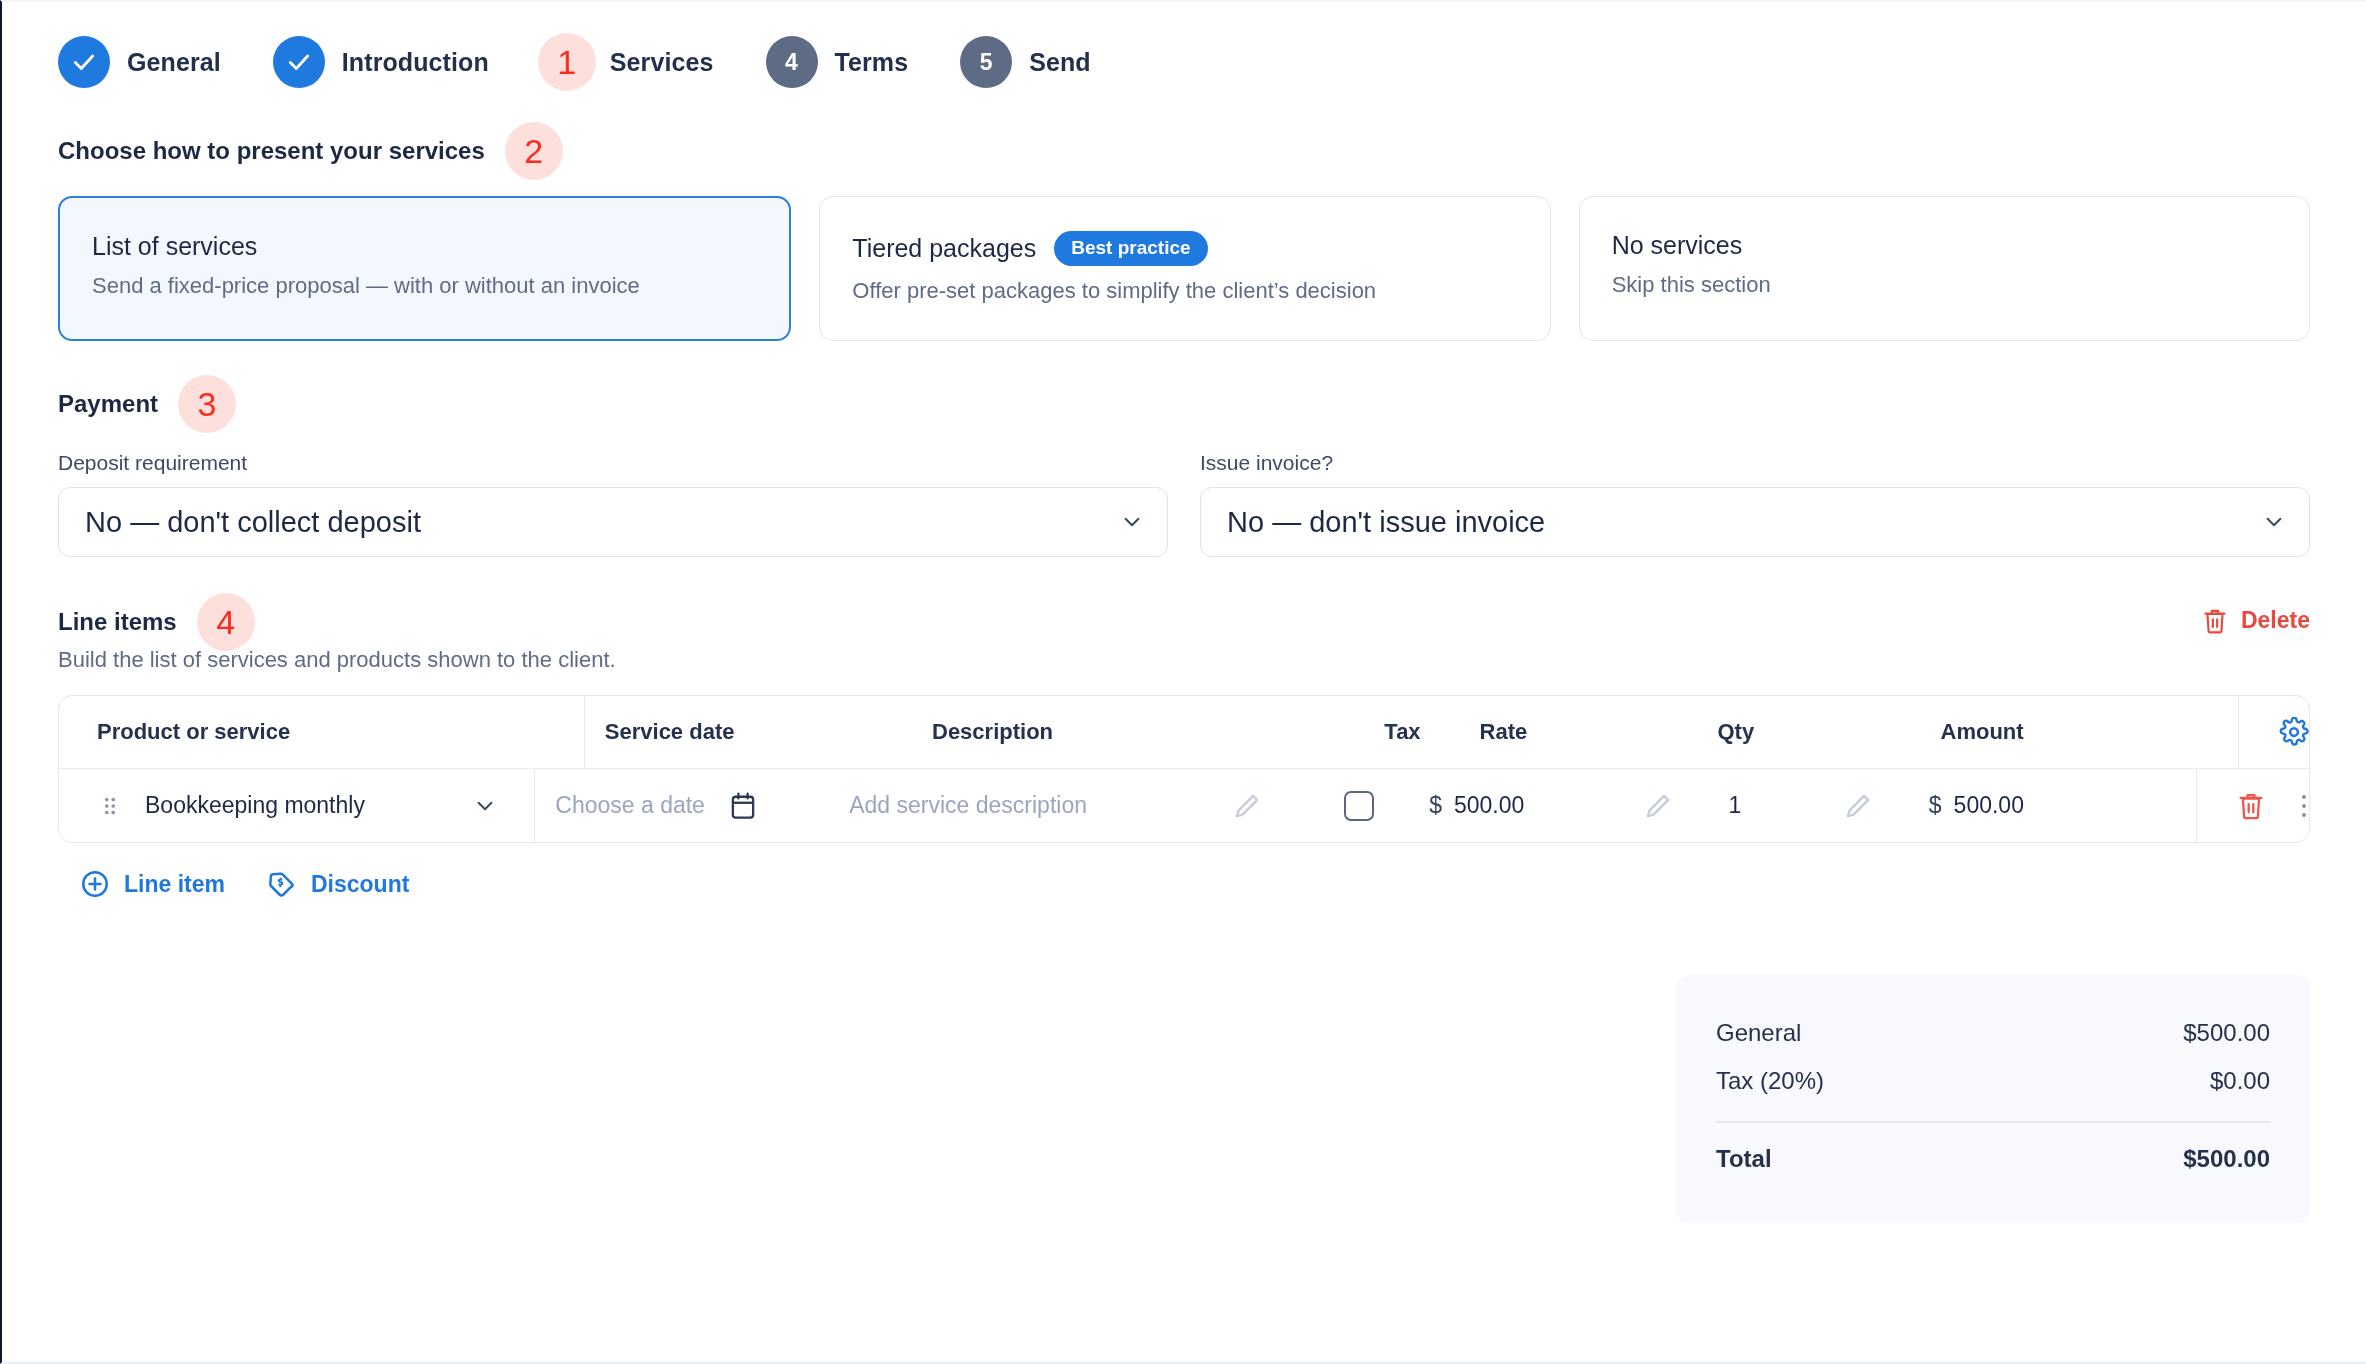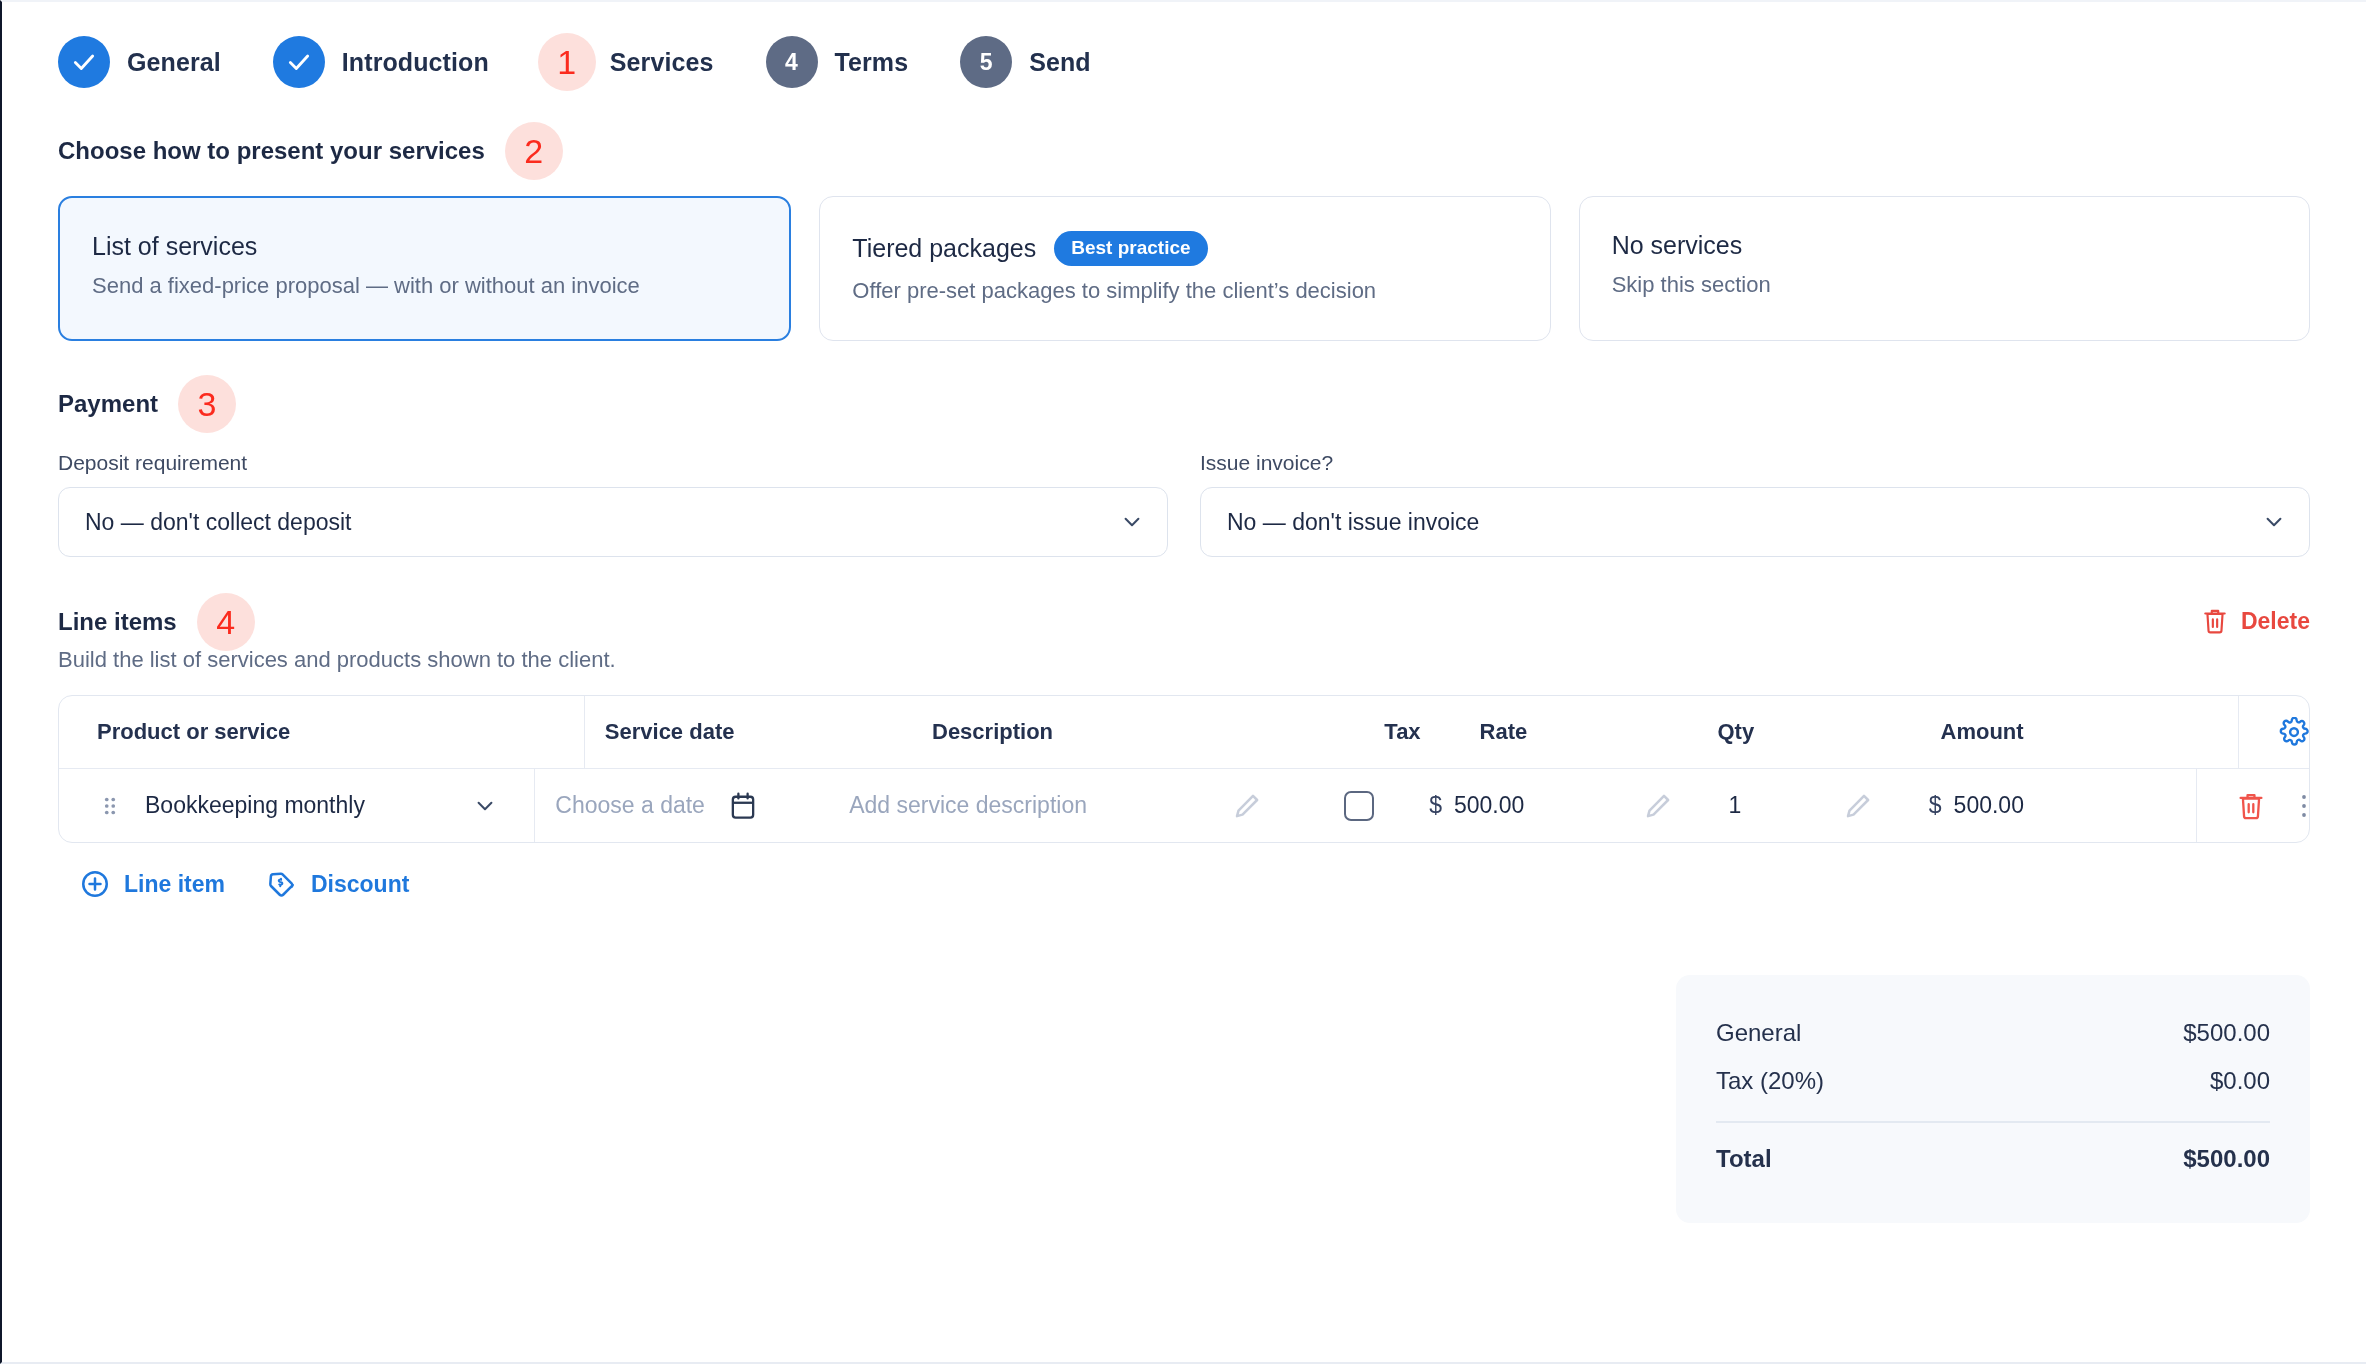--- a/index.html
+++ b/index.html
@@ -175,21 +175,21 @@
     height: 70px;
     border: 1.5px solid #dde3ed;
     border-radius: 12px;
     background: #ffffff;
     display: flex;
     align-items: center;
     padding: 0 24px 0 26px;
     justify-content: space-between;
   }
   .select-value {
-    font-size: 23px;
+    font-size: 29px;
     color: #1d2944;
   }
   .chev {
     width: 22px; height: 22px;
     flex: 0 0 auto;
   }
 
   
   .lineitems-head {
     margin-top: 36px;
@@ -201,21 +201,20 @@
   }
   .lineitems-left { position: relative; }
   .li-title-row { display: flex; align-items: center; height: 58px; }
   .li-desc {
     font-size: 22px;
     color: #5f6c85;
     margin-top: -4px;
   }
   .delete-btn {
     display: flex;
-    align-items: center;
     gap: 13px;
     color: #e8483f;
     font-size: 23px;
     font-weight: 700;
     margin-top: 14px;
   }
   .trash-hd { width: 26px; height: 28px; flex: 0 0 auto; }
 
   
   .table {

